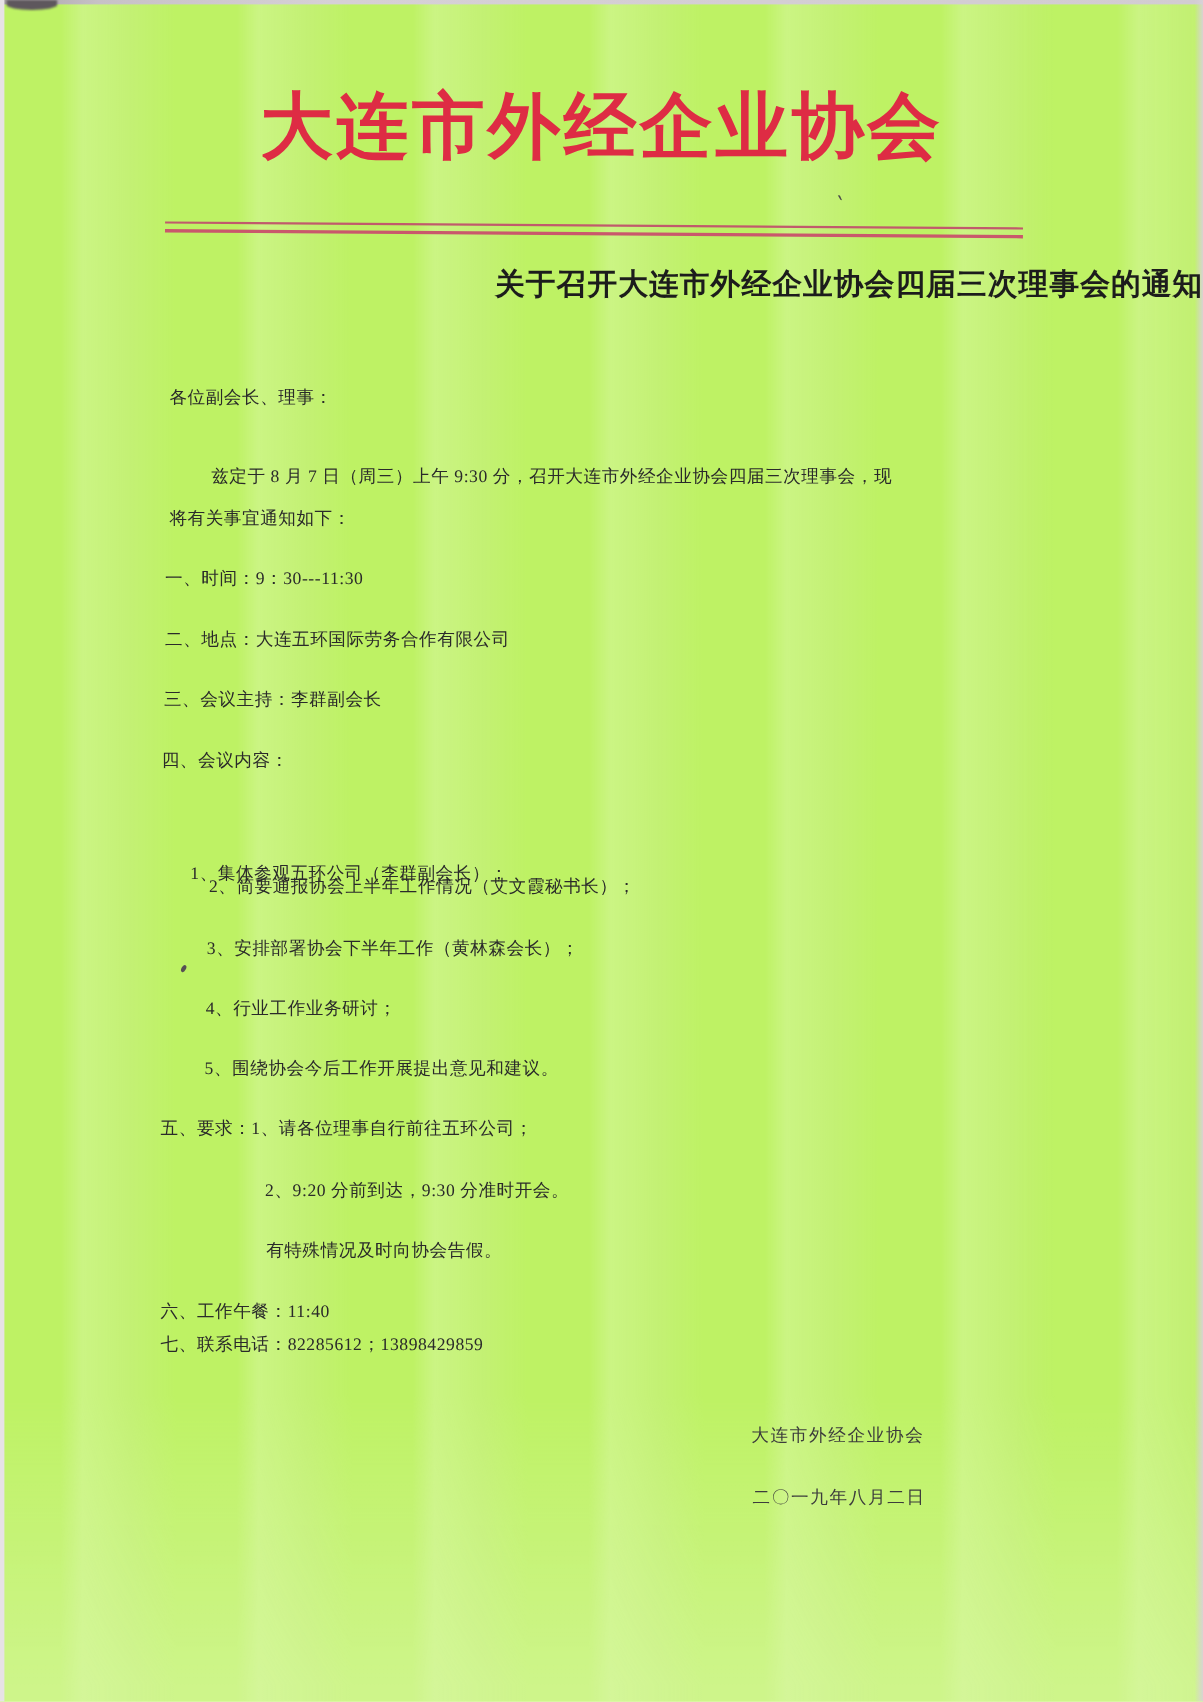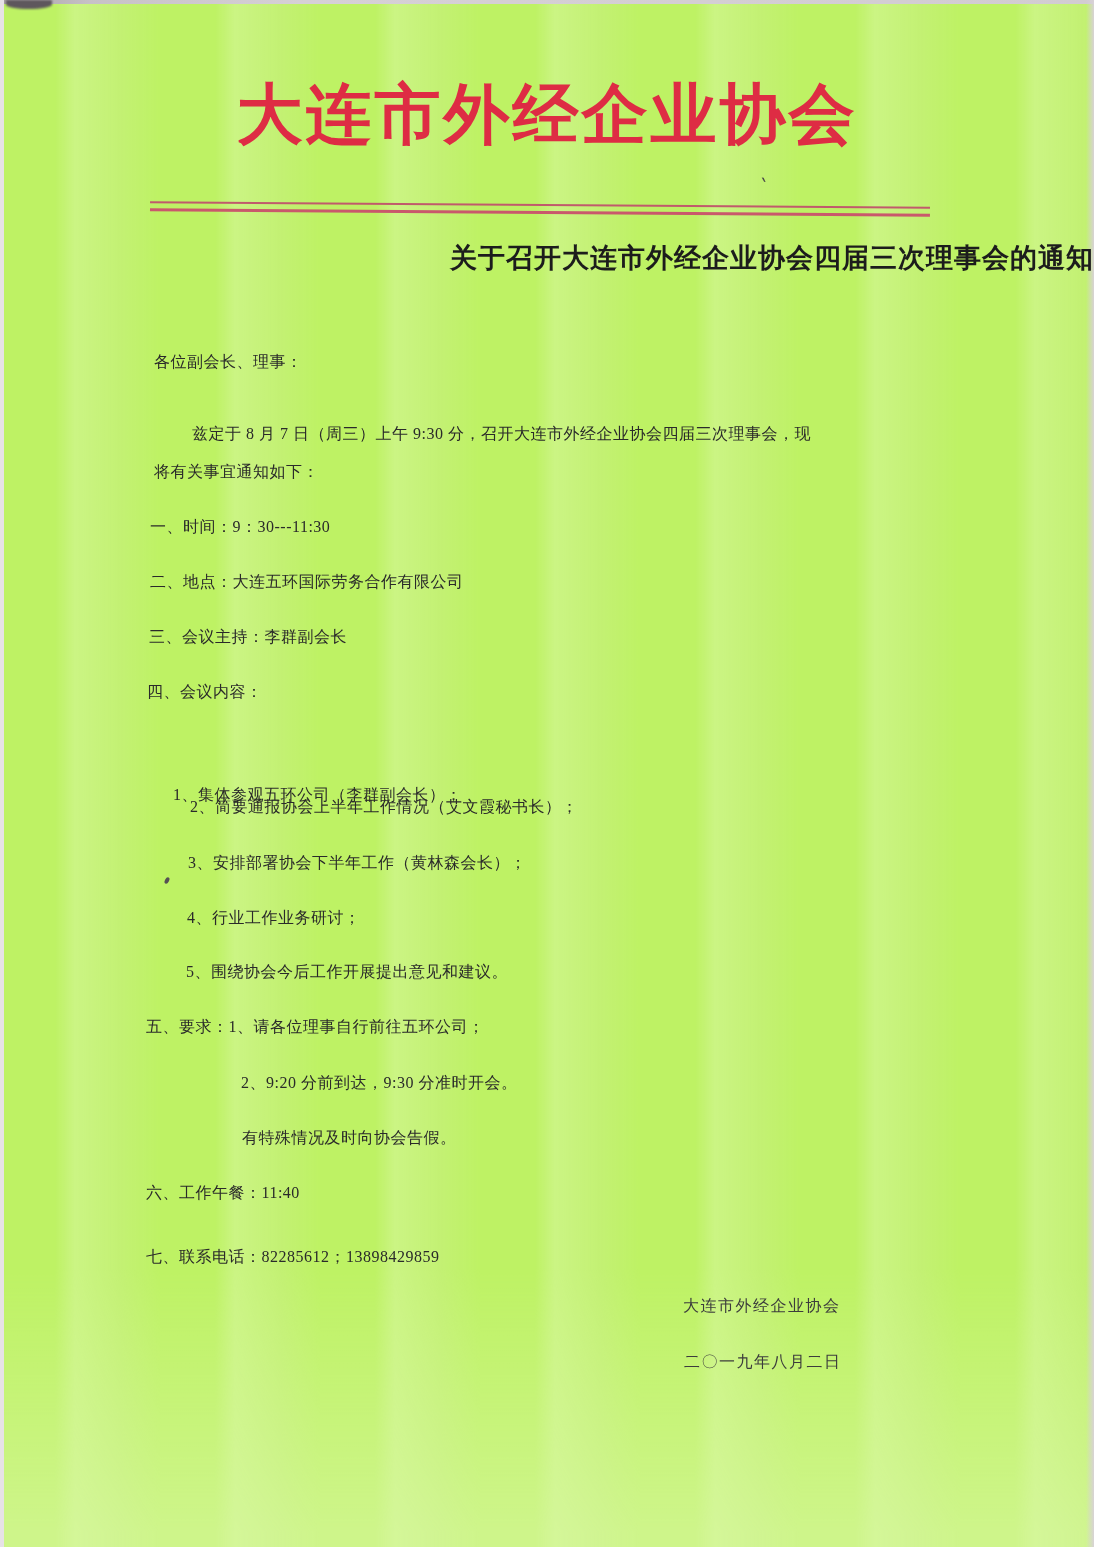--- a/index.html
+++ b/index.html
@@ -101,19 +101,19 @@
   <div class="line" style="left:186px;top:962px;">5、围绕协会今后工作开展提出意见和建议。</div>
 
   <div class="line" style="left:146px;top:1017px;">五、要求：1、请各位理事自行前往五环公司；</div>
 
   <div class="line" style="left:241px;top:1073px;">2、9:20 分前到达，9:30 分准时开会。</div>
 
   <div class="line" style="left:242px;top:1128px;">有特殊情况及时向协会告假。</div>
 
   <div class="line" style="left:146px;top:1183px;">六、工作午餐：11:40</div>
 
-  <div class="line" style="left:146px;top:1247px;">七、联系电话：82285612；13898429859</div>
+  <div class="line" style="left:146px;top:1213px;">七、联系电话：82285612；13898429859</div>
 
   <div class="line sig" style="left:683px;top:1296px;">大连市外经企业协会</div>
 
   <div class="line sig" style="left:684px;top:1352px;">二〇一九年八月二日</div>
 
 </div>
 
 </body></html>

